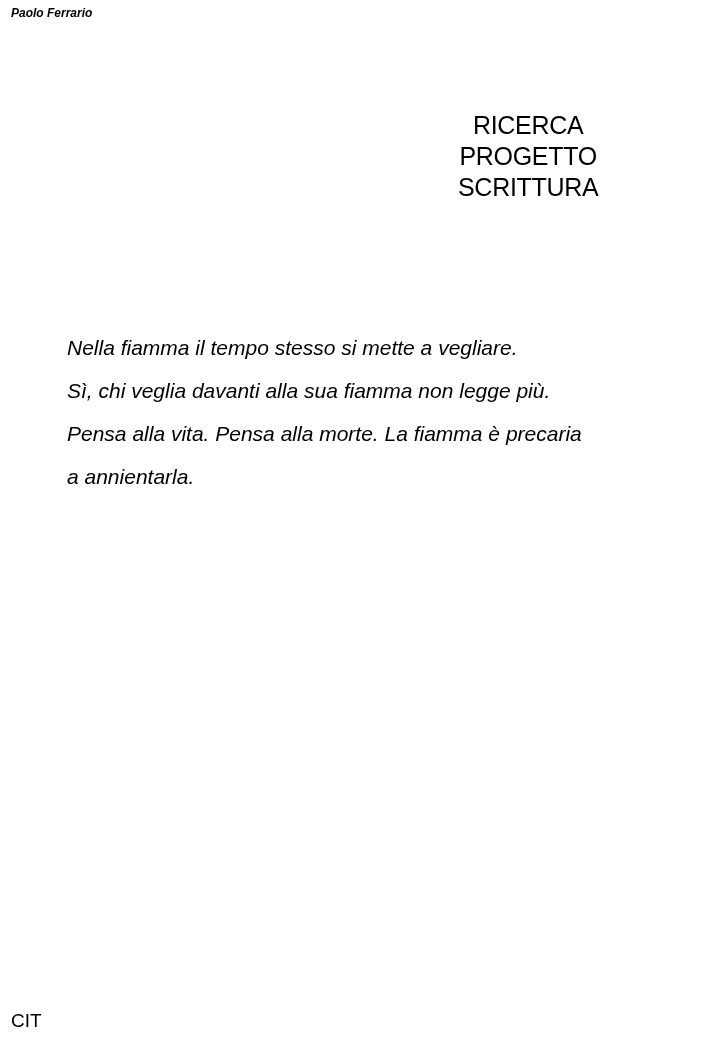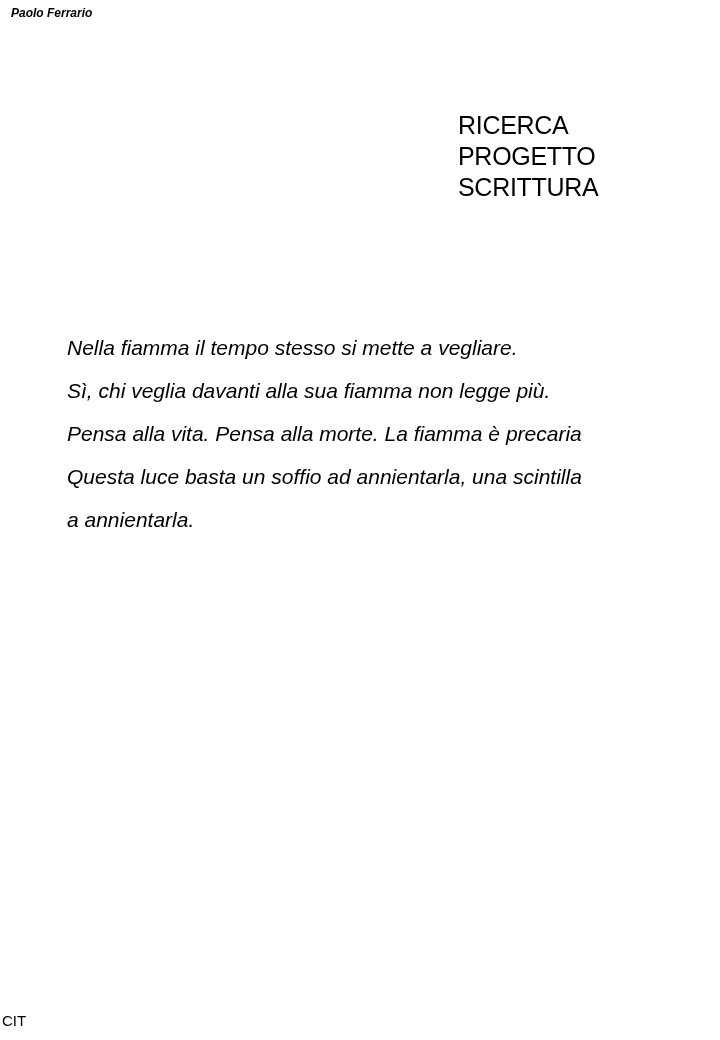--- a/index.html
+++ b/index.html
@@ -24,54 +24,54 @@
       font-style: italic;
       line-height: 16px;
     }
     .title-block {
       position: absolute;
       left: 458px;
       top: 110px;
       font-size: 25px;
       line-height: 31px;
       letter-spacing: -0.3px;
+      text-align: center;
     }
     .title-block div { white-space: nowrap; }
     .quote {
       position: absolute;
       left: 67px;
       top: 326px;
       width: 620px;
       font-size: 21px;
       font-style: italic;
       line-height: 43px;
     }
     .quote div { white-space: nowrap; }
     .quote .gap { height: 43px; }
     .footer {
       position: absolute;
-      left: 2px;
+      left: 11px;
       top: 1010px;
-      font-size: 15px;
+      font-size: 19px;
       line-height: 22px;
     }
   </style>
 </head>
 <body>
 
 <div class="author">Paolo Ferrario</div>
 
 <div class="title-block">
   <div>RICERCA</div>
   <div>PROGETTO</div>
   <div>SCRITTURA</div>
 </div>
 
 <div class="quote">
   <div>Nella fiamma il tempo stesso si mette a vegliare.</div>
   <div>Sì, chi veglia davanti alla sua fiamma non legge più.</div>
   <div>Pensa alla vita. Pensa alla morte. La fiamma è precaria</div>
-  <div>Questa luce basta un soffio ad annientarla, una scintilla</div>
   <div>a annientarla.</div>
   <div class="gap"></div>
 </div>
 
 <div class="footer">CIT</div>
 
 </body></html>

